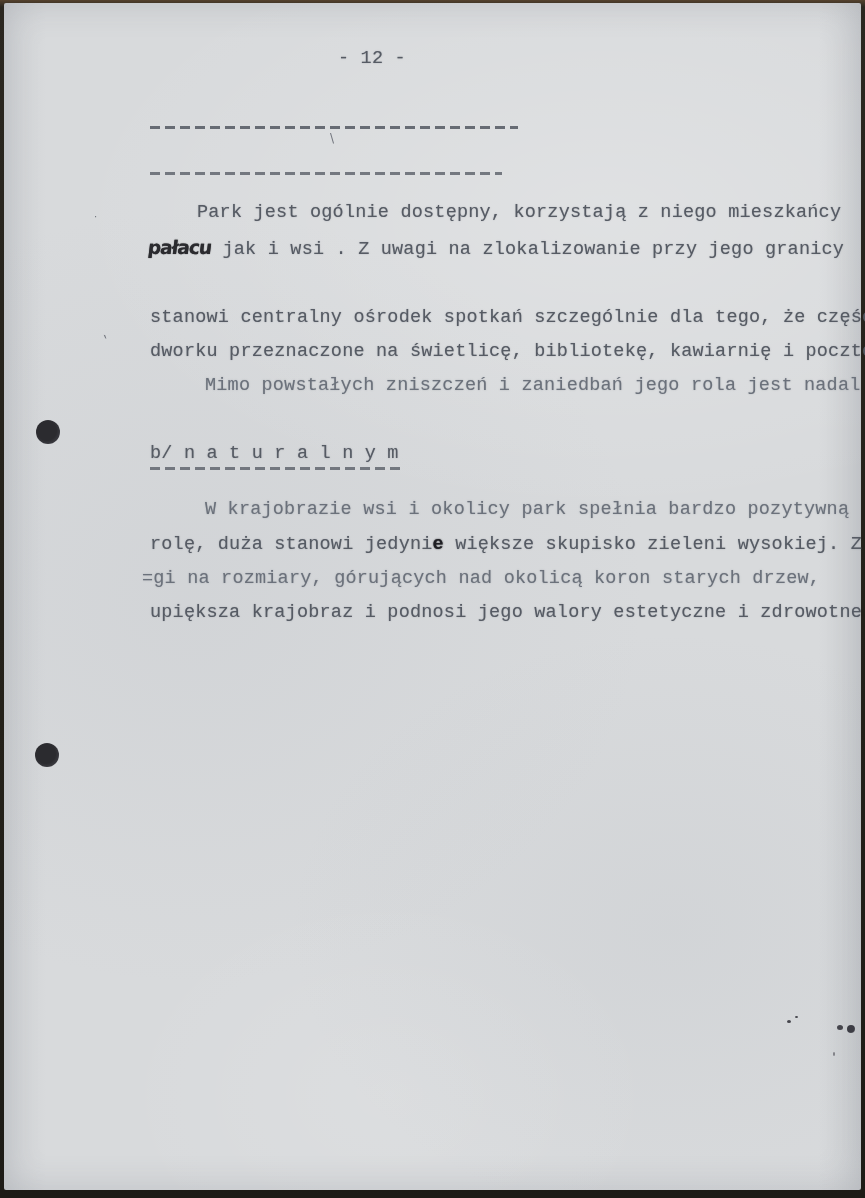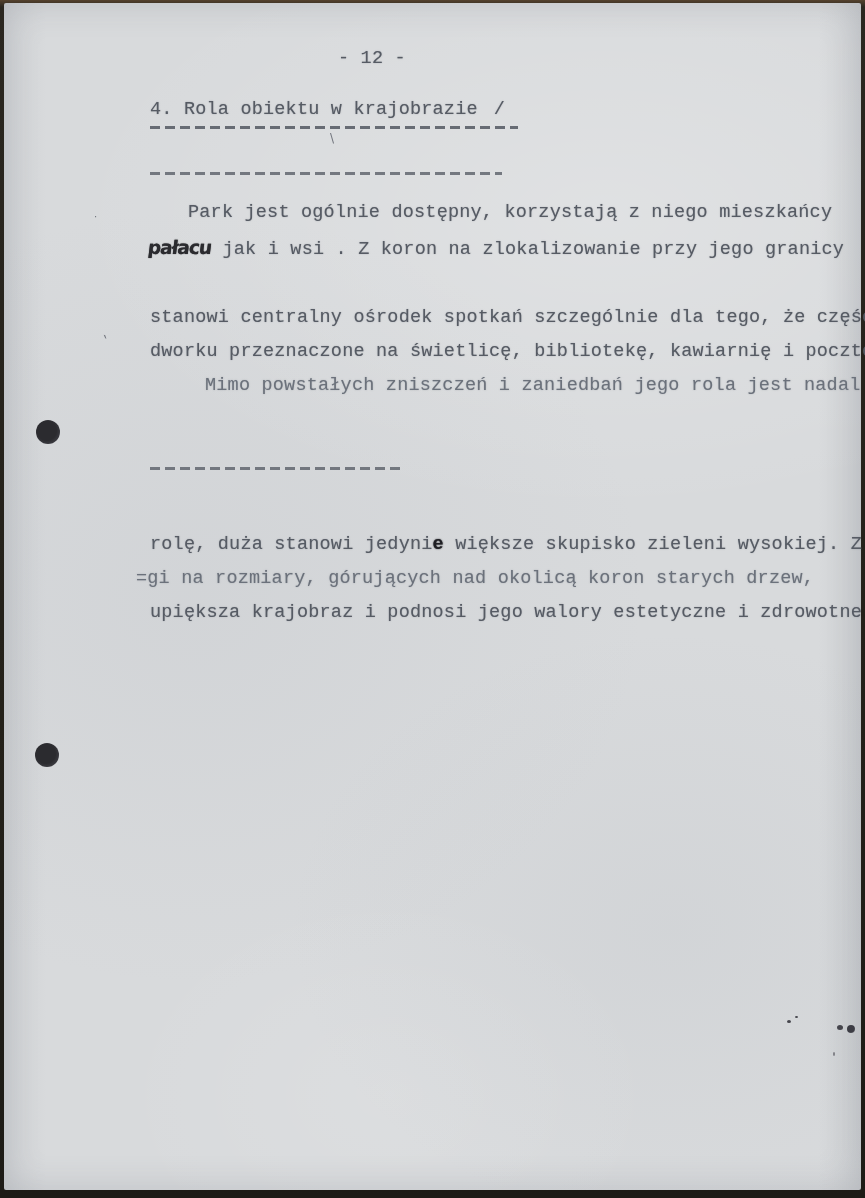--- a/index.html
+++ b/index.html
@@ -71,42 +71,43 @@
 <body>
 
 <div class="scan">
   <div class="paper">
 
     <div class="hole" style="left:32px;top:417px;"></div>
     <div class="hole" style="left:31px;top:740px;"></div>
 
     <div class="line medium" style="left:334px;top:44px;">- 12 -</div>
 
-    <div class="line medium" style="left:146px;top:95px;"><span>4. Rola obiektu w krajobrazie</span><span style="margin-left:16px;">/</span></div>
     <div class="dashes dark2" style="left:146px;top:123px;width:368px;"></div>
 
     <div class="dashes" style="left:146px;top:169px;width:352px;"></div>
 
-    <div class="line medium" style="left:184px;top:198px;">Park jest ogólnie dostępny, korzystają z niego mieszkańcy</div>
+    <div class="line medium" style="left:193px;top:198px;">Park jest ogólnie dostępny, korzystają z niego mieszkańcy</div>
 
-    <div class="line medium" style="left:144px;top:233px;"><span class="handwritten">pałacu</span><span> jak i wsi . Z koron na zlokalizowanie przy jego granicy</span></div>
+    <div class="line medium" style="left:144px;top:233px;"><span class="handwritten">pałacu</span><span> jak i wsi . Z uwagi na zlokalizowanie przy jego granicy</span></div>
 
 
     <div class="line medium" style="left:146px;top:303px;">stanowi centralny ośrodek spotkań szczególnie dla tego, że część</div>
 
     <div class="line medium" style="left:146px;top:337px;">dworku przeznaczone na świetlicę, bibliotekę, kawiarnię i pocztę.</div>
 
     <div class="line light" style="left:201px;top:371px;">Mimo powstałych zniszczeń i zaniedbań jego rola jest nadal duża</div>
 
+    <div class="line medium" style="left:146px;top:439px;">b/ n a t u r a l n y m</div>
     <div class="dashes" style="left:146px;top:464px;width:250px;"></div>
 
+    <div class="line light" style="left:201px;top:495px;">W krajobrazie wsi i okolicy park spełnia bardzo pozytywną</div>
 
     <div class="line medium" style="left:146px;top:530px;"><span>rolę, duża stanowi jedyni</span><span class="overtype">e</span><span> większe skupisko zieleni wysokiej. Z uwa=</span></div>
 
-    <div class="line light" style="left:132px;top:564px;">=gi na rozmiary, górujących nad okolicą koron starych drzew,</div>
+    <div class="line light" style="left:138px;top:564px;">=gi na rozmiary, górujących nad okolicą koron starych drzew,</div>
 
     <div class="line medium" style="left:146px;top:598px;">upiększa krajobraz i podnosi jego walory estetyczne i zdrowotne.</div>
 
     <div class="mark" style="left:90px;top:208px;font-size:10px;">·</div>
     <div class="mark" style="left:96px;top:330px;transform:rotate(18deg);">`</div>
     <div class="mark" style="left:326px;top:128px;font-size:12px;">\</div>
     <div class="speck" style="left:783px;top:1017px;width:4px;height:3px;"></div>
     <div class="speck" style="left:791px;top:1013px;width:3px;height:2px;"></div>
     <div class="speck" style="left:833px;top:1022px;width:6px;height:5px;"></div>
     <div class="speck" style="left:843px;top:1022px;width:8px;height:8px;background:radial-gradient(circle at 40% 40%,#3c3c44 60%,rgba(70,70,80,.4));"></div>

